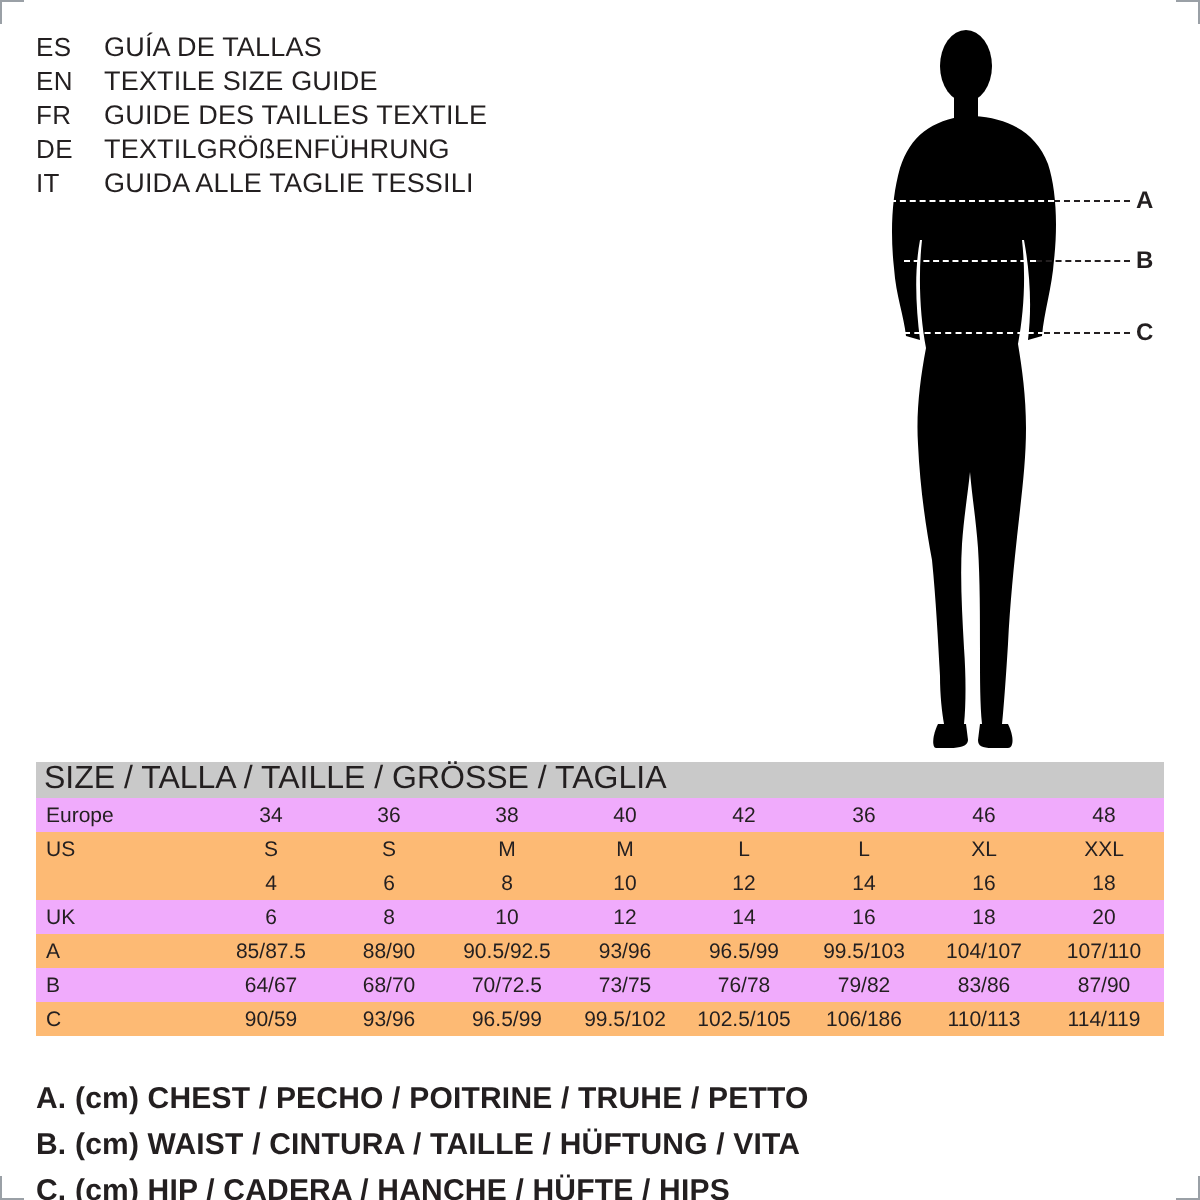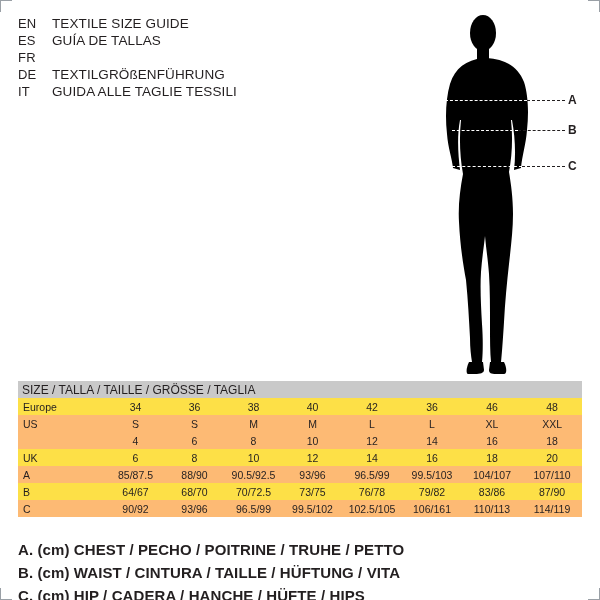--- a/index.html
+++ b/index.html
@@ -100,27 +100,27 @@
     text-align: center;
     vertical-align: middle;
     color: #231f20;
   }
   table.size-table td.rowlabel {
     text-align: left;
     padding-left: 5px;
   }
   tr.header-row td {
     background: #c9c9c9;
-    font-size: 12px;
+    font-size: 16px;
     font-weight: normal;
     text-align: left;
     height: 17px;
   }
   tr.shade td { background: #fdba74; }
-  tr.plain td { background: #fde047; }
+  tr.plain td { background: #f0abfc; }
 
   
   .footnotes {
     position: absolute;
     left: 18px;
     top: 541px;
     width: 560px;
   }
   .footnote {
     font-size: 15px;
@@ -148,29 +148,30 @@
 
 <div class="page">
 
   <div class="corner tl"></div>
   <div class="corner tr"></div>
   <div class="corner bl"></div>
   <div class="corner br"></div>
 
   <div class="titles">
     <div class="title-row">
+      <span class="title-lang">ES</span>
+      <span class="title-text">GUÍA DE TALLAS</span>
+    </div>
+    <div class="title-row">
       <span class="title-lang">EN</span>
       <span class="title-text">TEXTILE SIZE GUIDE</span>
     </div>
     <div class="title-row">
-      <span class="title-lang">ES</span>
-      <span class="title-text">GUÍA DE TALLAS</span>
-    </div>
-    <div class="title-row">
       <span class="title-lang">FR</span>
+      <span class="title-text">GUIDE DES TAILLES TEXTILE</span>
     </div>
     <div class="title-row">
       <span class="title-lang">DE</span>
       <span class="title-text">TEXTILGRÖßENFÜHRUNG</span>
     </div>
     <div class="title-row">
       <span class="title-lang">IT</span>
       <span class="title-text">GUIDA ALLE TAGLIE TESSILI</span>
     </div>
   </div>
@@ -320,26 +321,26 @@
           <td>70/72.5</td>
           <td>73/75</td>
           <td>76/78</td>
           <td>79/82</td>
           <td>83/86</td>
           <td>87/90</td>
         </tr>
 
         <tr class="shade">
           <td class="rowlabel">C</td>
-          <td>90/92</td>
+          <td>90/59</td>
           <td>93/96</td>
           <td>96.5/99</td>
           <td>99.5/102</td>
           <td>102.5/105</td>
-          <td>106/161</td>
+          <td>106/186</td>
           <td>110/113</td>
           <td>114/119</td>
         </tr>
       </tbody>
     </table>
   </div>
 
   <div class="footnotes">
     <div class="footnote">A. (cm) CHEST / PECHO / POITRINE / TRUHE / PETTO</div>
     <div class="footnote">B. (cm) WAIST / CINTURA / TAILLE / HÜFTUNG / VITA</div>

